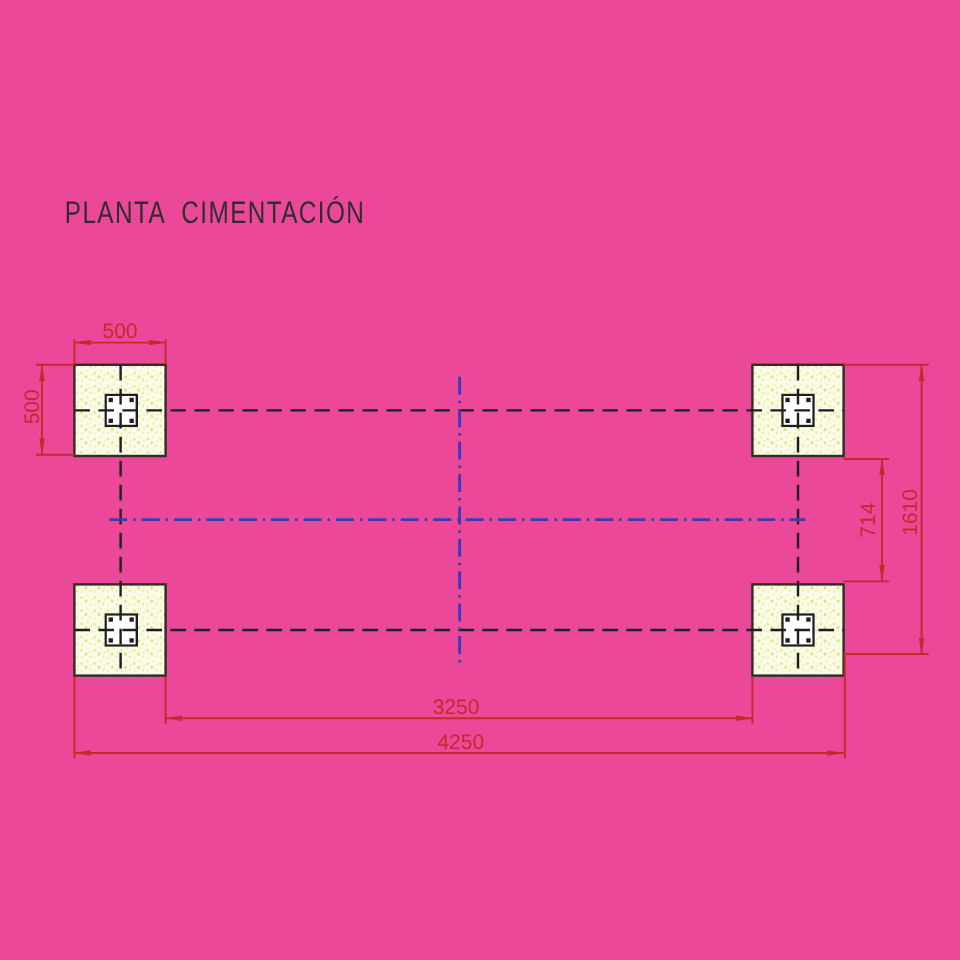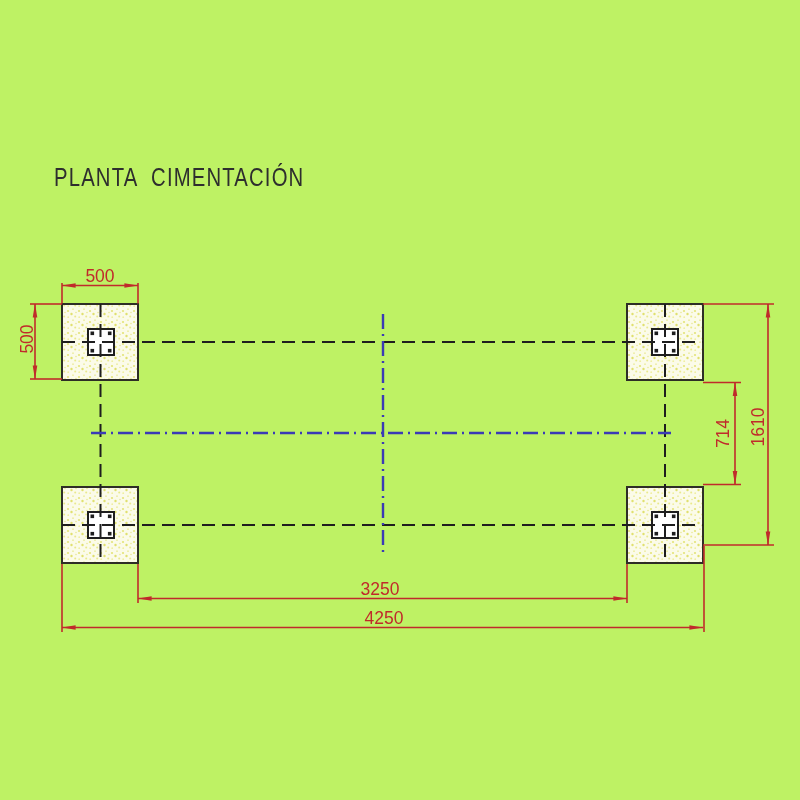--- a/index.html
+++ b/index.html
@@ -5,21 +5,21 @@
   html, body {
     margin: 0;
     padding: 0;
     background: #ffffff;
     font-family: "Liberation Sans", sans-serif;
   }
   .canvas {
     position: relative;
     width: 800px;
     height: 800px;
-    background: #bef264;
+    background: #ec4899;
     overflow: hidden;
   }
   .title {
     position: absolute;
     left: 54px;
     top: 162px;
     margin: 0;
     font-size: 26px;
     font-weight: normal;
     color: #2e2e2e;

